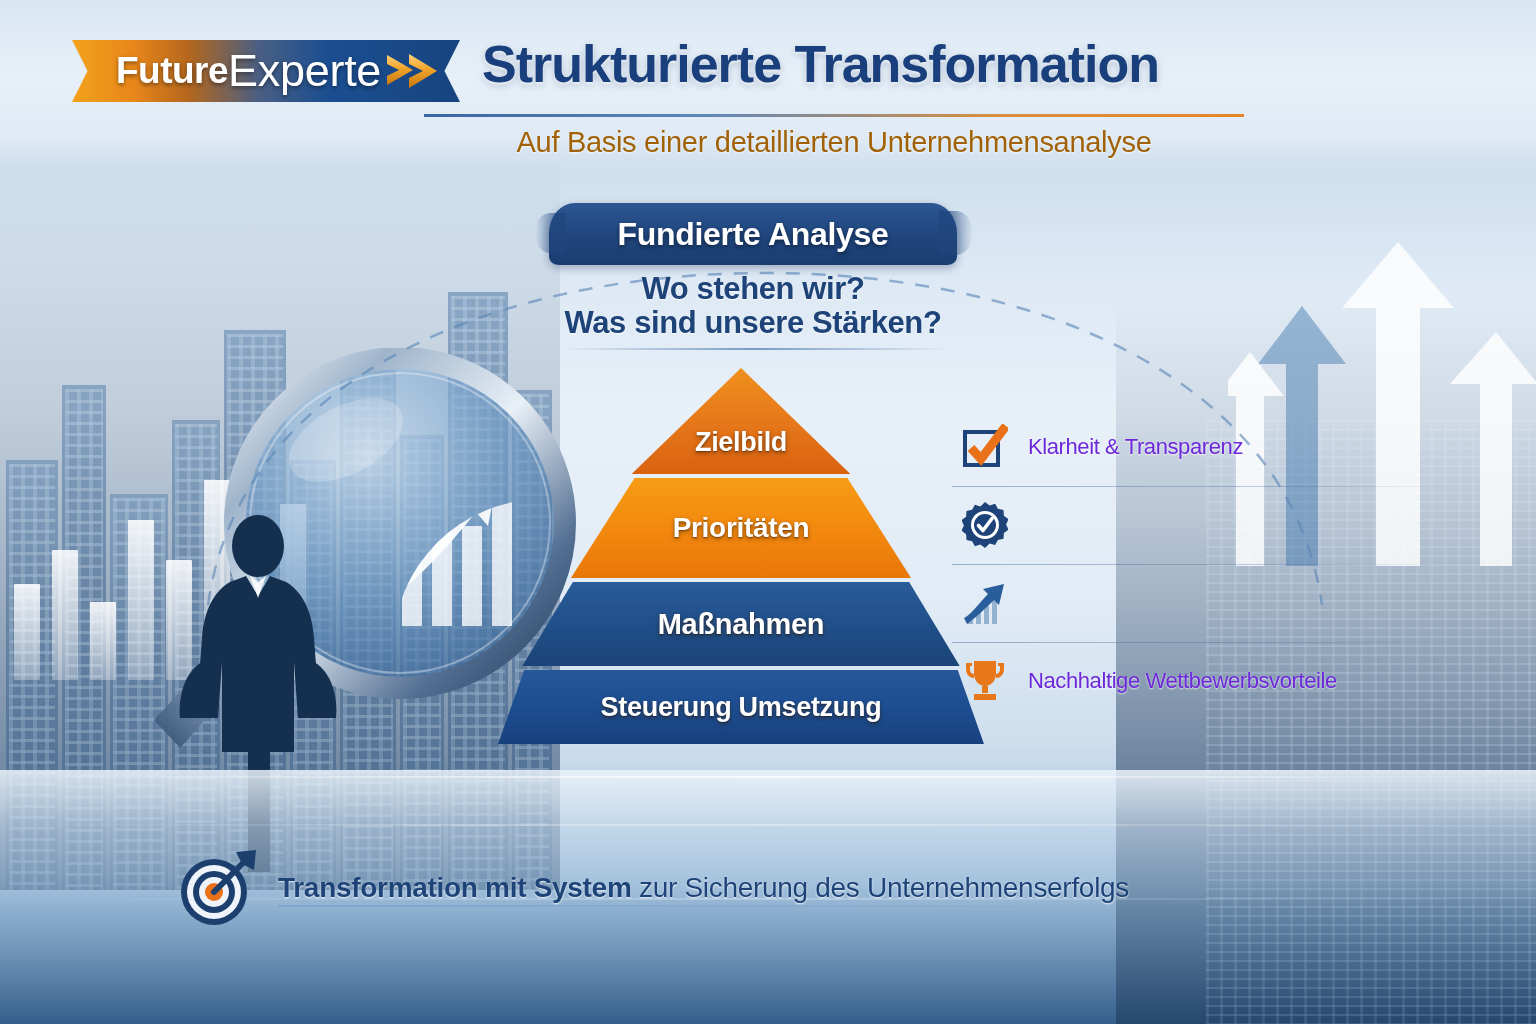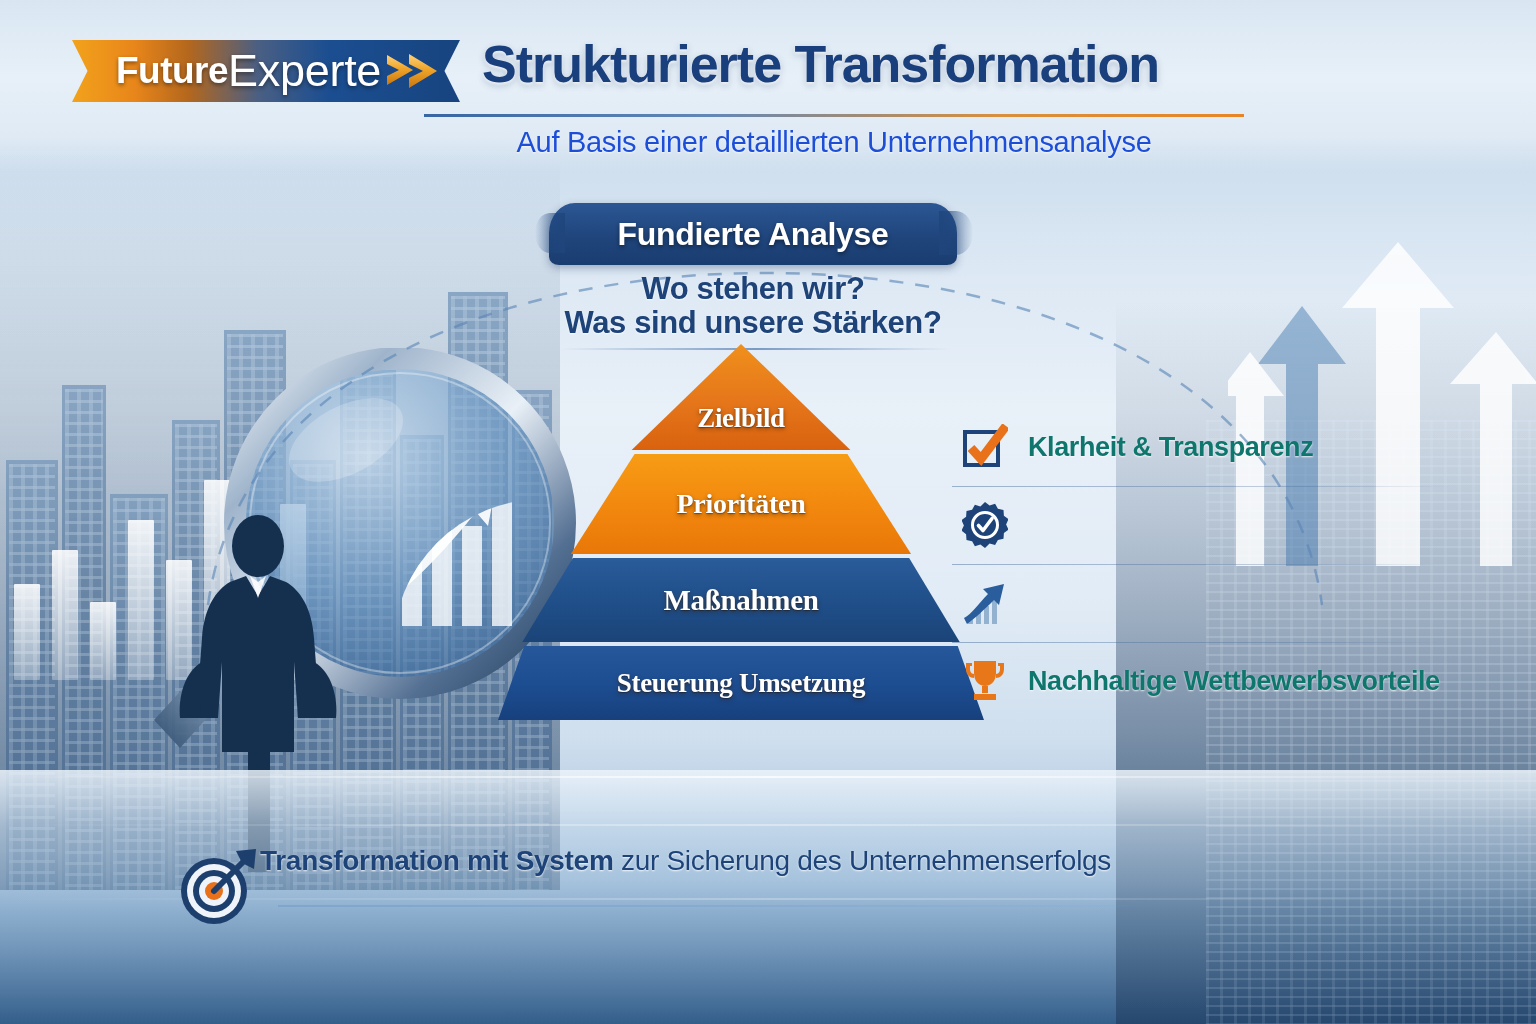--- a/index.html
+++ b/index.html
@@ -103,21 +103,21 @@
     color:#1a3f7d; text-shadow:0 2px 3px rgba(255,255,255,.7), 0 3px 7px rgba(40,70,115,.30);
     white-space:nowrap;
   }
   .h-rule{
     position:absolute; left:424px; top:114px; width:820px; height:3px;
     background:linear-gradient(90deg,#2f5f9e 0%,#5b82b4 35%,#d88a33 70%,#e8801a 100%);
     opacity:.95;
   }
   .h-sub{
     position:absolute; left:424px; top:126px; width:820px; text-align:center;
-    font-size:29px; color:#1d4ed8; letter-spacing:-.3px;
+    font-size:29px; color:#a16207; letter-spacing:-.3px;
     text-shadow:0 1px 2px rgba(255,255,255,.75);
     white-space:nowrap;
   }
 
   
   .arc { position:absolute; left:200px; top:255px; width:1130px; height:360px; pointer-events:none; }
 
   
   .banner-wrap{ position:absolute; left:549px; top:203px; width:408px; height:62px; }
   .brush{
@@ -148,21 +148,21 @@
     white-space:nowrap;
   }
   .q1{ top:271px; }
   .q2{ top:305px; }
   .q-rule{
     position:absolute; left:560px; top:348px; width:390px; height:2px;
     background:linear-gradient(90deg,rgba(110,150,195,0),rgba(86,128,178,.75),rgba(110,150,195,0));
   }
 
   
-  .pyr{ position:absolute; left:498px; top:344px; width:486px; height:378px;font-family:Liberation Serif, serif; }
+  .pyr{ position:absolute; left:498px; top:368px; width:486px; height:378px; }
   .pyr-shadow{
     position:absolute; left:8px; top:356px; width:470px; height:18px;
     background:radial-gradient(ellipse at 50% 0%, rgba(20,45,80,.40), rgba(20,45,80,0) 72%);
   }
   .band{
     position:absolute; left:0; width:486px;
     display:flex; align-items:center; justify-content:center;
   }
   .band span{
     color:#ffffff; font-weight:bold; letter-spacing:-.3px;
@@ -186,27 +186,27 @@
   .benefits{ position:absolute; left:962px; top:408px; width:520px; }
   .benefit{
     position:relative; height:78px; display:flex; align-items:center; gap:20px;
   }
   .benefit + .benefit::before{
     content:""; position:absolute; left:-10px; top:0; width:500px; height:1px;
     background:linear-gradient(90deg,rgba(60,100,150,.45),rgba(60,100,150,.28) 70%,rgba(60,100,150,0));
   }
   .b-icon{ width:46px; height:46px; flex:0 0 46px; position:relative; }
   .b-label{
-    font-size:27px; font-weight:bold; color:#0f766e; letter-spacing:-.4px;
+    font-size:22px; font-weight:normal; color:#6d28d9; letter-spacing:-.4px;
     text-shadow:0 1px 2px rgba(255,255,255,.8);
     white-space:nowrap;
   }
 
   
-  .footer{ position:absolute; left:176px; top:845px; width:1000px; height:86px; display:flex; align-items:flex-start; }
+  .footer{ position:absolute; left:176px; top:845px; width:1000px; height:86px; display:flex; align-items:center; gap:18px; }
   .footer-icon{ width:84px; height:84px; flex:0 0 84px; }
   .footer-text{
     font-size:28px; color:#1d4379; letter-spacing:-.3px;
     text-shadow:0 1px 2px rgba(255,255,255,.85);
     white-space:nowrap;
   }
   .footer-text b{ font-weight:bold; }
   .footer-rule{
     position:absolute; left:278px; top:905px; width:880px; height:2px;
     background:linear-gradient(90deg,rgba(120,160,205,.7),rgba(120,160,205,.35) 60%,rgba(120,160,205,0));

